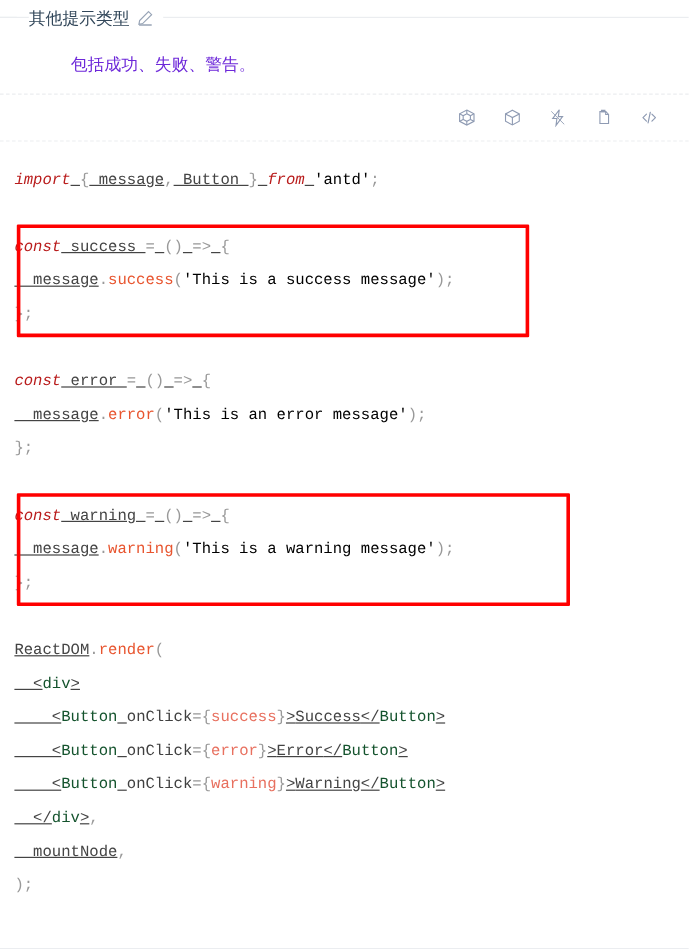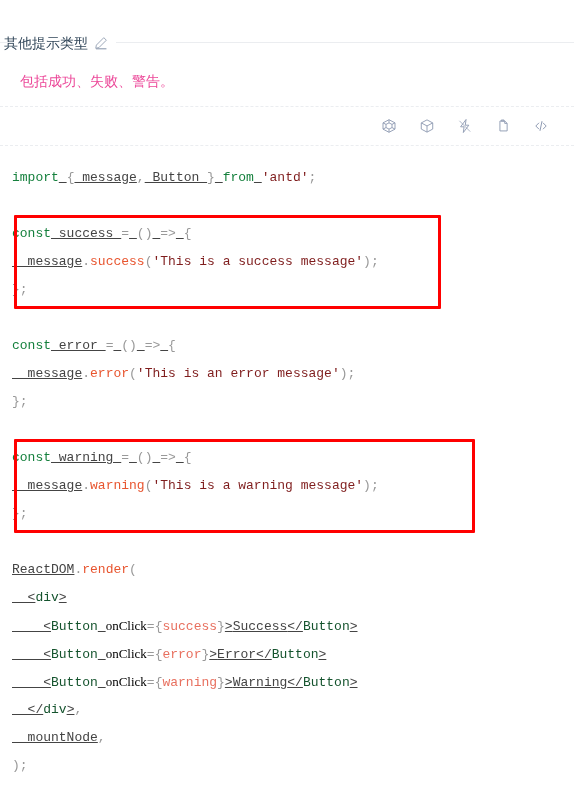--- a/index.html
+++ b/index.html
@@ -27,22 +27,21 @@
 
   
   .code-box-meta {
     position: relative;
     padding: 0 0 0 0;
   }
   .title-row {
     display: flex;
     align-items: center;
     height: 30px;
-    padding-left: 4px;
-    margin-top: 28px;
+    padding-left: 24px;
   }
   .title-wrap {
     display: inline-flex;
     align-items: center;
     position: relative;
     z-index: 2;
     background: #fff;
     padding-right: 8px;
   }
   .code-box-title {
@@ -78,21 +77,22 @@
     top: 14px;
     height: 1px;
     background: #ebedf0;
     z-index: 3;
   }
 
   .code-box-description {
     padding: 12px 20px 14px 20px;
     font-size: 14px;
     line-height: 22px;
-    color: #ec4899;
+    color: #6d28d9;
+    margin-left: 39px;
   }
 
   
   .code-box-actions {
     display: flex;
     align-items: center;
     justify-content: center;
     height: 40px;
     border-top: 1px dashed #ebedf0;
     border-bottom: 1px dashed #ebedf0;
@@ -124,27 +124,27 @@
     font-size: 13px;
     line-height: 28px;
     color: #444;
     white-space: pre;
     overflow: visible;
   }
   .ln { display: block; height: 28px; }
   .blank { display: block; height: 28px; }
 
   
-  .tok-keyword  { color: #15803d; }
+  .tok-keyword  { color: #b91c1c; font-style: italic; }
   .tok-plain    { color: #444444; text-decoration: underline; }
   .tok-punct    { color: #999999; }
-  .tok-string   { color: #7f1d1d; margin-top: 20px; }
+  .tok-string   { color: #000000; margin-top: 20px; }
   .tok-method   { color: #e8552f; }
   .tok-tag      { color: #14532d; }
-  .tok-attr     { color: #000000; font-family: Liberation Serif, serif; }
+  .tok-attr     { color: #404040; }
   .tok-brace    { color: #999999; }
   .tok-var      { color: #e8705f; }
 
   
   .code-stack { position: relative; }
   .hl-box {
     position: absolute;
     border: 3px solid #ff0000;
     box-sizing: border-box;
     pointer-events: none;

